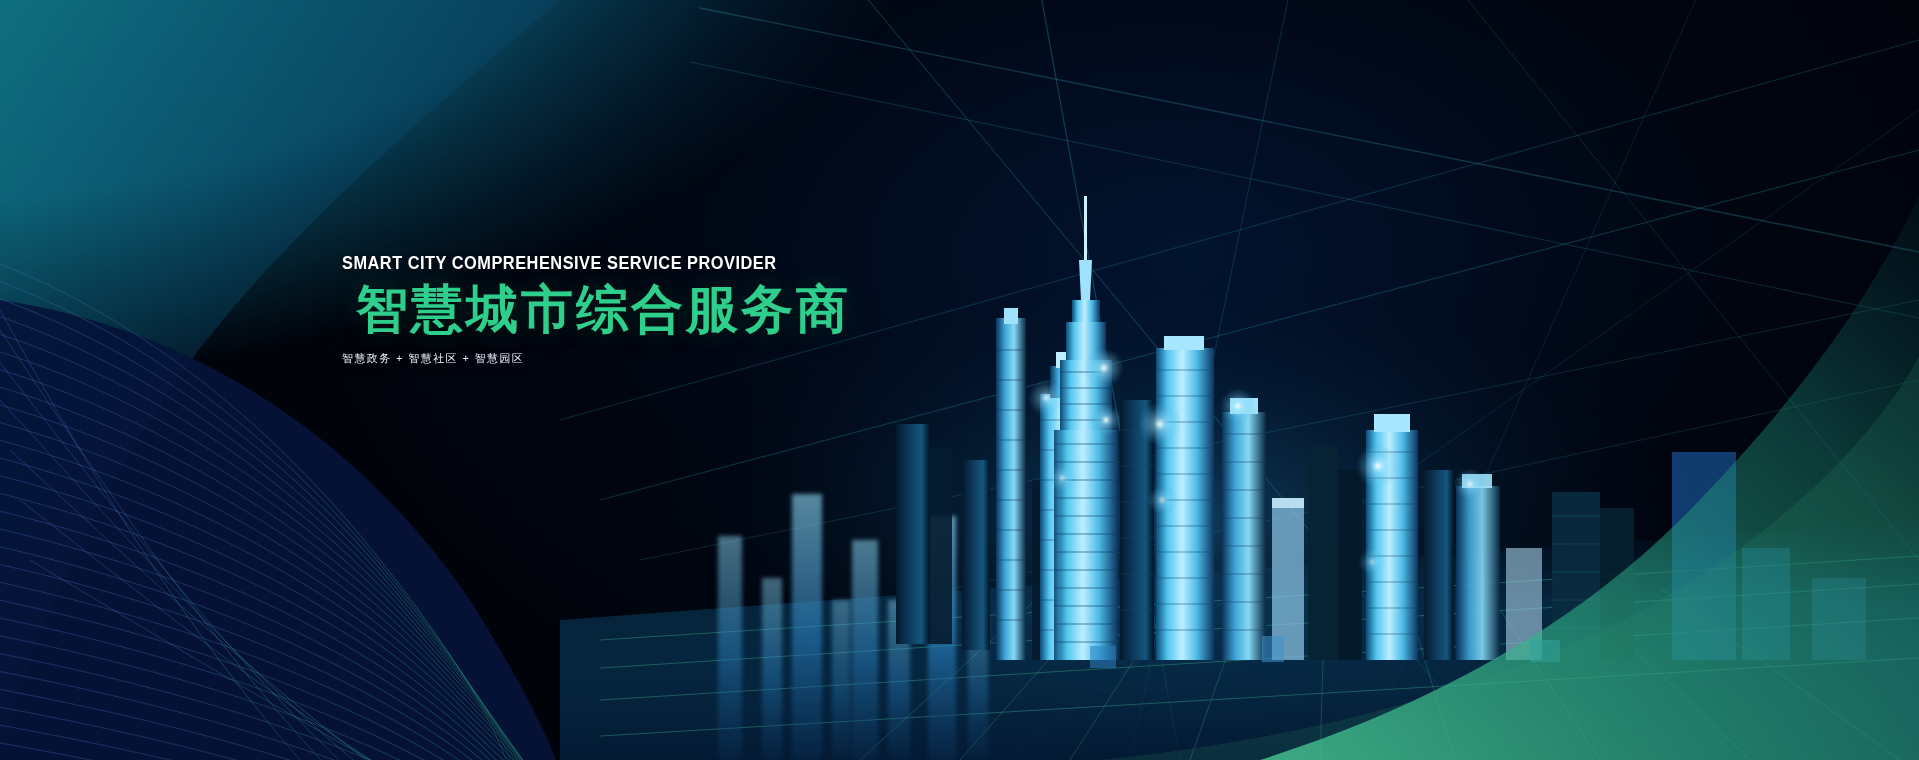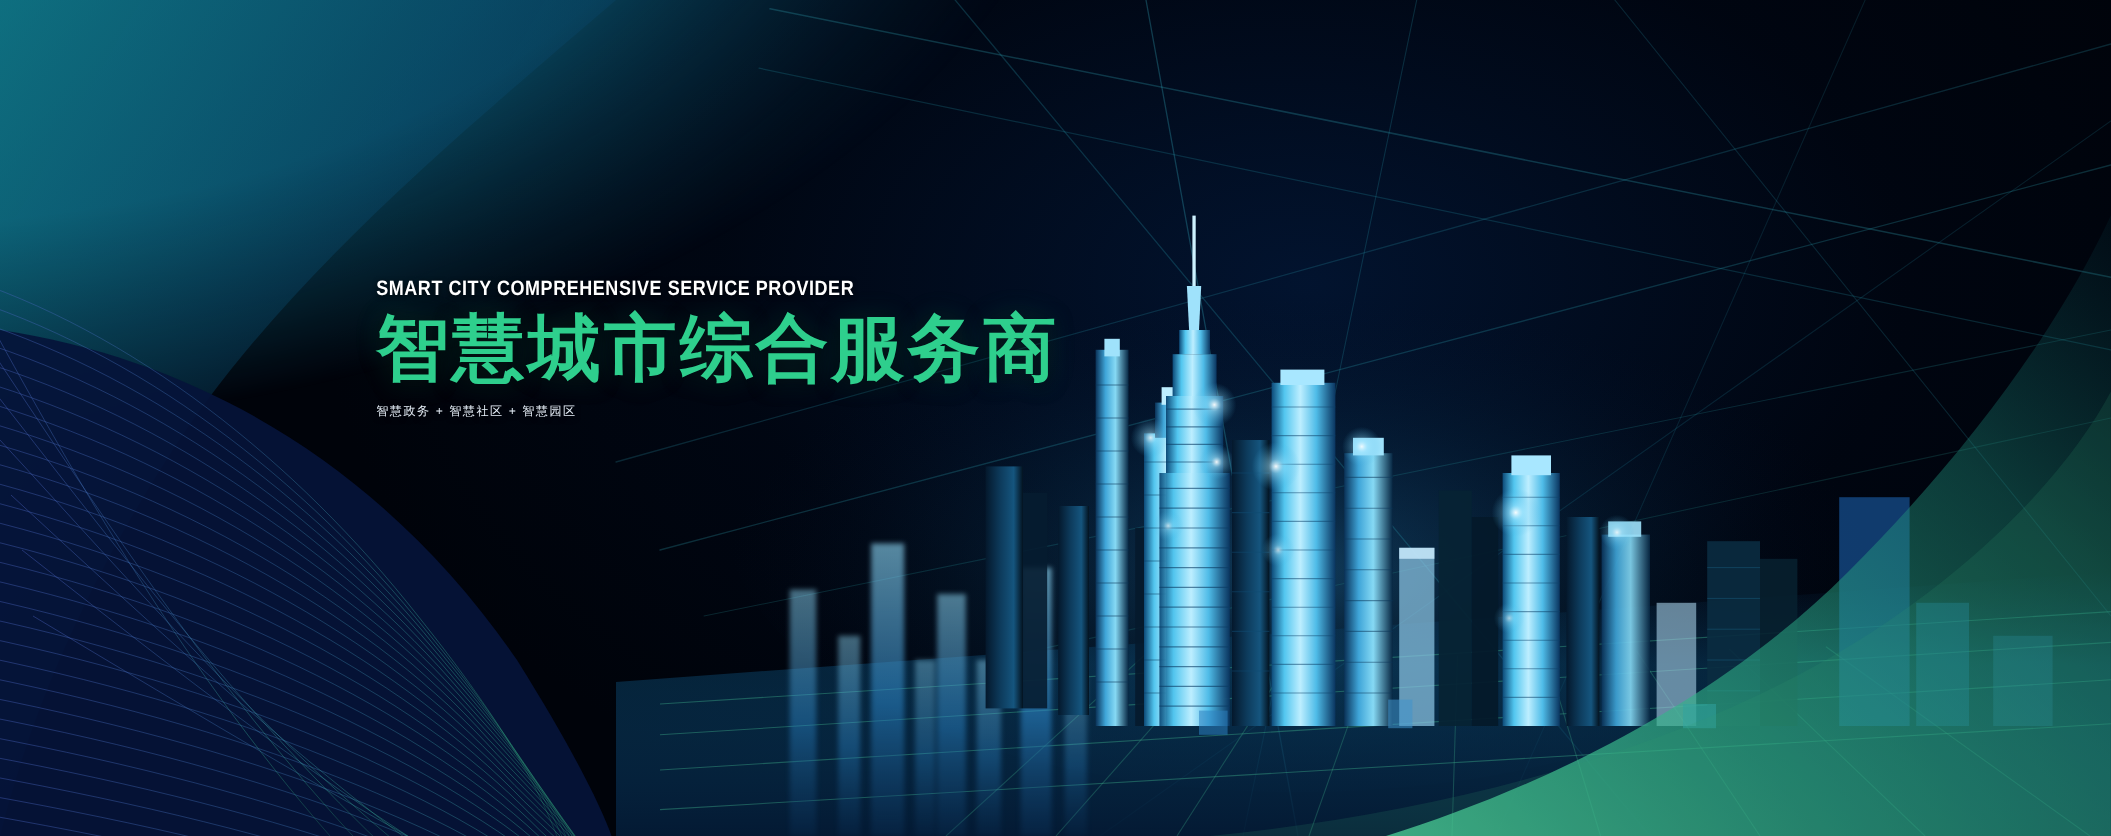--- a/index.html
+++ b/index.html
@@ -52,26 +52,26 @@
     font-weight:bold;
     letter-spacing:0.6px;
     transform:scaleX(0.86);
     transform-origin:left center;
     white-space:nowrap;
     text-shadow:0 1px 5px rgba(0,0,0,0.75);
     margin:0 0 8px 0;
   }
   #headline{
     color:#2ecf8d;
-    font-size:66px;
+    font-size:52px;
     font-weight:bold;
     letter-spacing:3px;
     white-space:nowrap;
     line-height:1.06;
-    margin:0 0 14px 0;
+    margin:0 0 14px 14px;
     text-shadow:0 3px 16px rgba(0,0,0,0.55), 0 0 26px rgba(46,207,141,0.2);
   }
   #tagline{
     color:#e8f1fb;
     font-size:11px;
     letter-spacing:1.4px;
     white-space:nowrap;
     margin:0;
     text-shadow:0 1px 6px rgba(0,0,0,0.8);
   }

